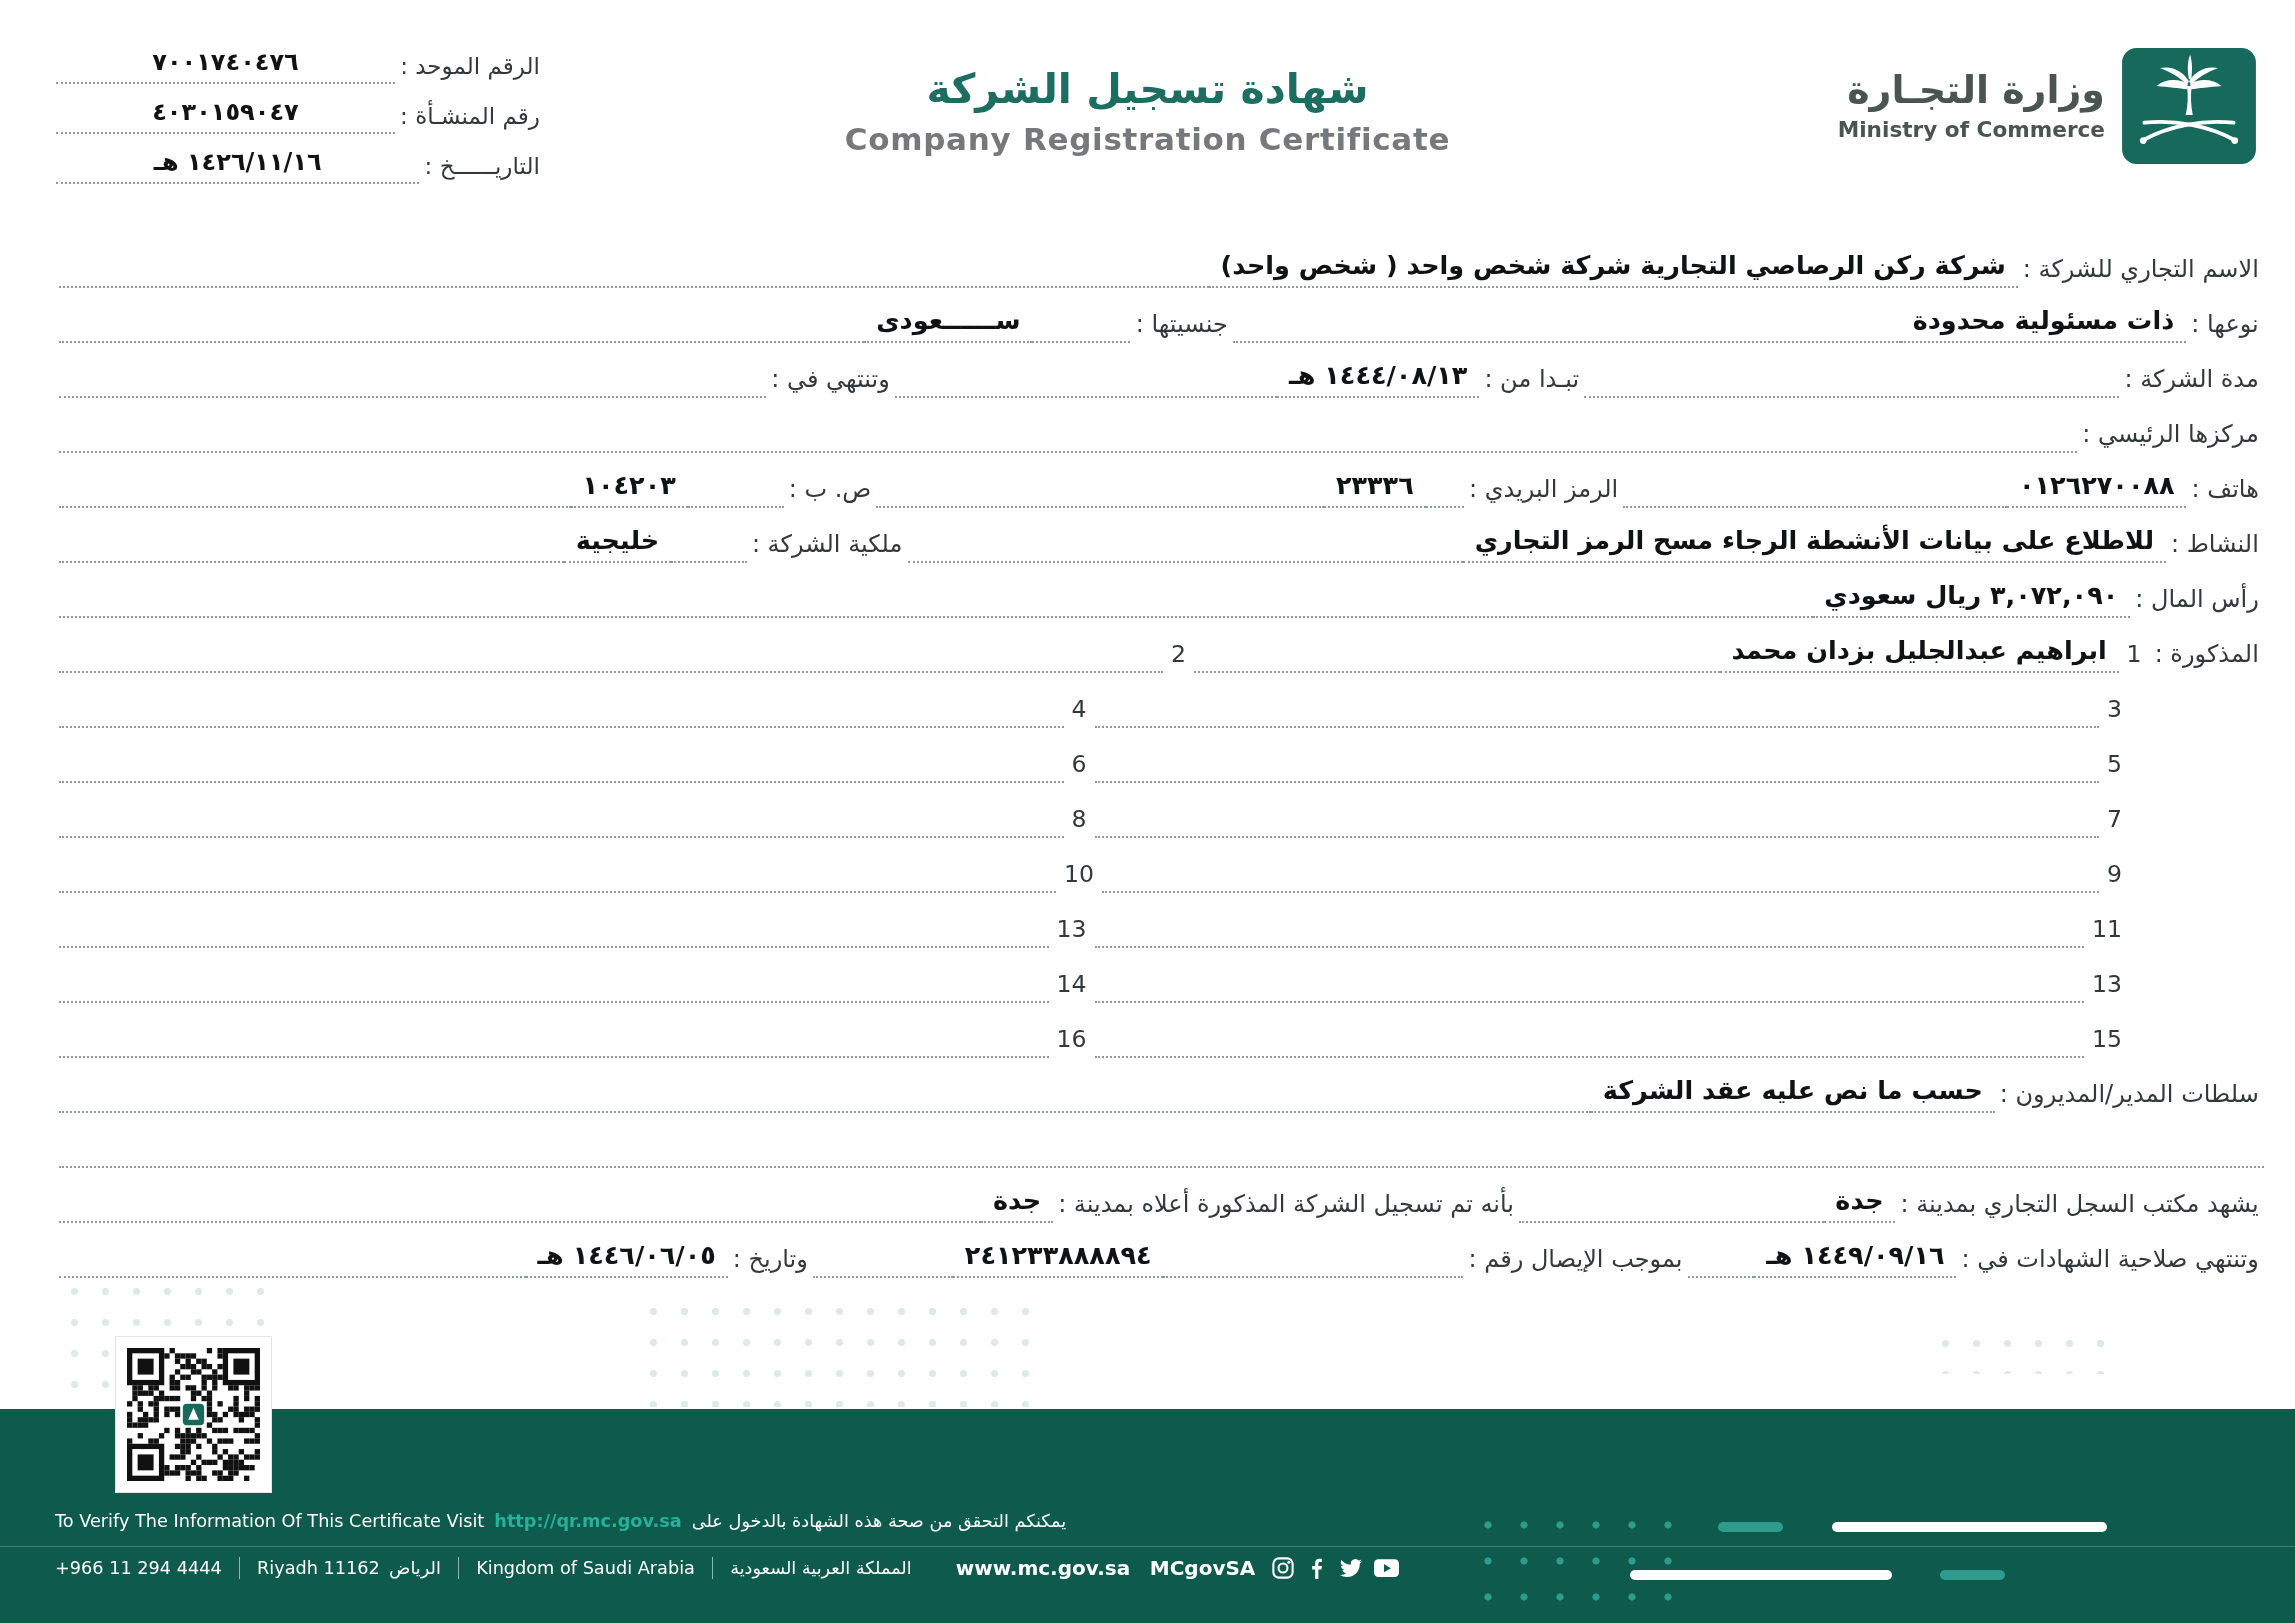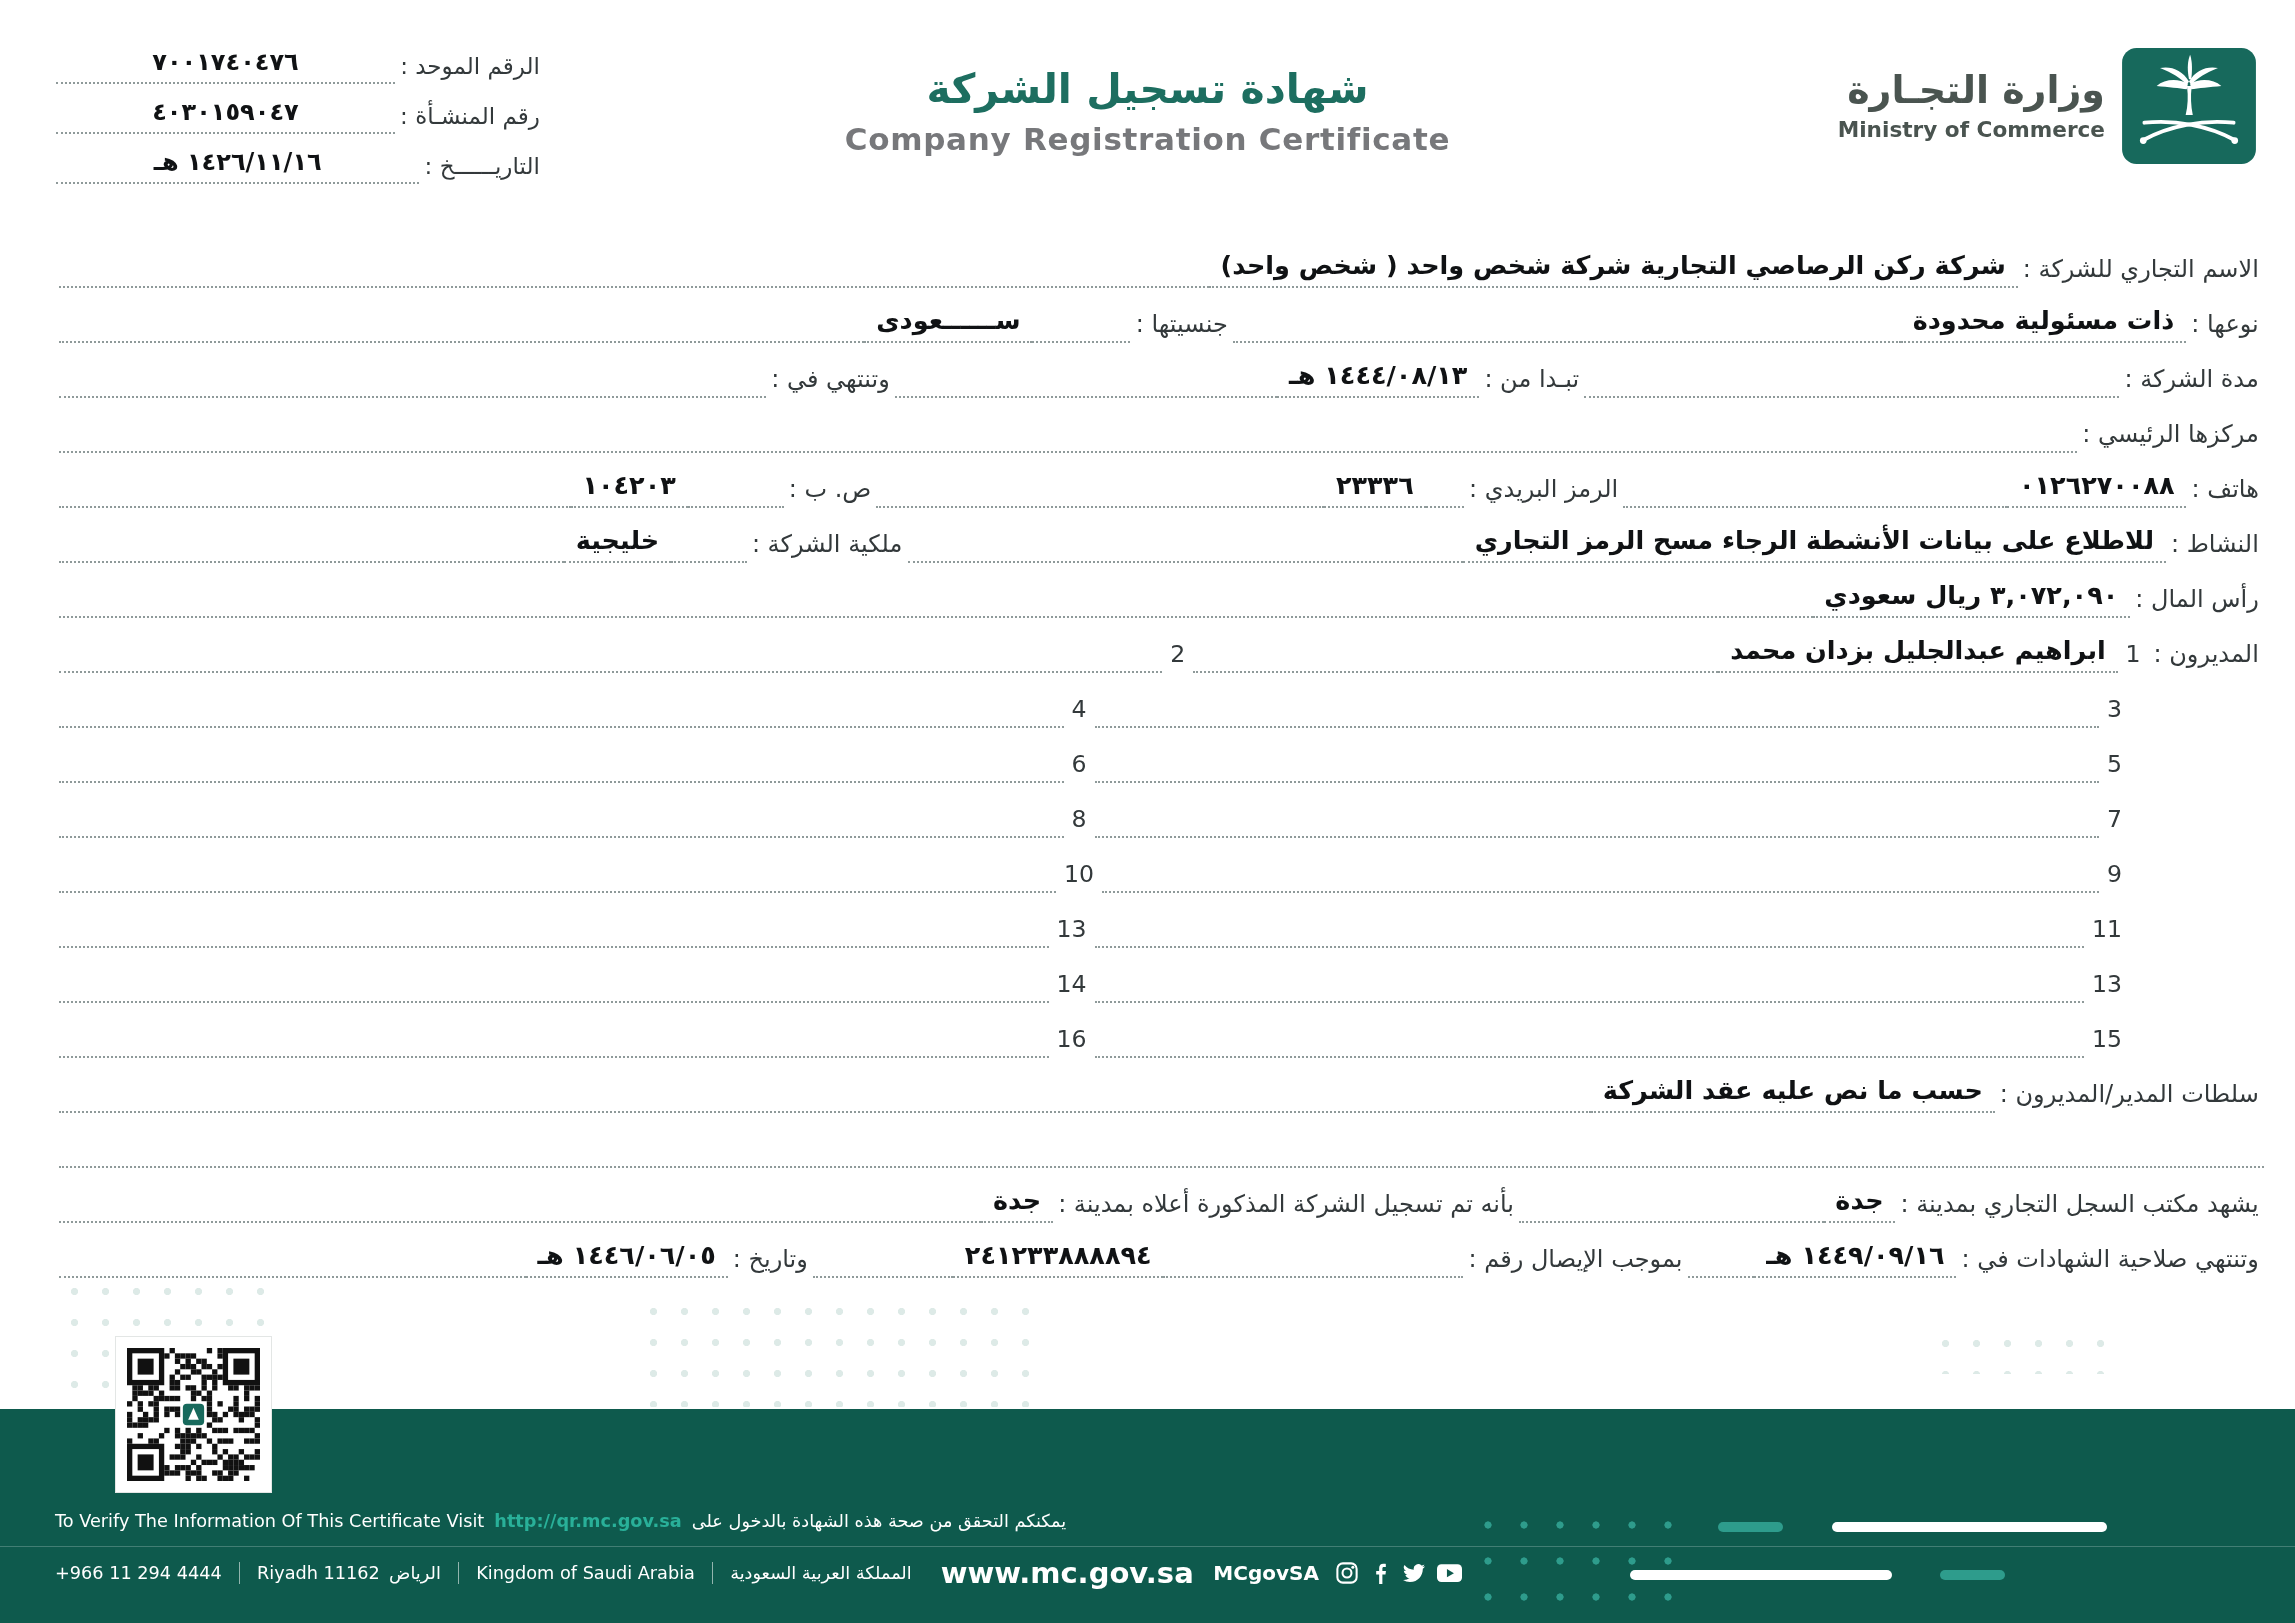--- a/index.html
+++ b/index.html
@@ -46,21 +46,21 @@
   
   .footer { position:absolute; left:0; right:0; bottom:0; height:214px; background:#0E5A4D; color:#fff; }
   .f-divider { position:absolute; top:137px; left:0; right:0; height:1.3px; background:rgba(255,255,255,.22); }
   .f-line1 { position:absolute; left:55px; top:102px; display:flex; align-items:center; gap:10px;
              font-size:17.7px; direction:ltr; white-space:nowrap; }
   .f-line1 .url { color:#29B099; font-weight:bold; }
   .f-line2 { position:absolute; left:55px; top:147px; display:flex; align-items:center;
              font-size:17.7px; direction:ltr; white-space:nowrap; }
   .sep { width:1.3px; height:22px; background:rgba(255,255,255,.55); margin:0 17px; display:inline-block; }
   .pair-gap { width:9.2px; }
-  .site { font-size:29px; font-weight:bold; margin-left:29px; }
+  .site { font-size:20px; font-weight:bold; margin-left:44px; }
   .handle { font-size:20px; font-weight:bold; margin-left:19.6px; }
   .sicons { display:flex; gap:11.8px; margin-left:17px; align-items:center; }
   .sicons svg { display:block; }
   .f-dots { position:absolute; left:1470px; top:98px; width:216px; height:111px;
             background-image:radial-gradient(circle,#2E9C8C 3.3px,transparent 3.9px); background-size:36px 36px; }
   .dbar { position:absolute; height:9.8px; border-radius:5.2px; }
   .dbar.teal { background:#2E9C8C; }
   .dbar.white { background:#fff; }
 </style>
 </head>
@@ -171,21 +171,21 @@
       <span class="fill" style="flex:1"></span>
     </div>
 
     <div class="row">
       <span class="lbl">رأس المال :</span>
       <span class="vseg">٣,٠٧٢,٠٩٠ ريال سعودي</span>
       <span class="fill" style="flex:1"></span>
     </div>
 
     <div class="row">
-      <span class="lbl">المديرون :</span>
+      <span class="lbl">المذكورة :</span>
       <span class="num">1</span>
       <span class="vseg">ابراهيم عبدالجليل بزدان محمد</span>
       <span class="fill" style="flex:1"></span>
       <span class="num">2</span>
       <span class="fill" style="flex:2.1"></span>
     </div>
 
     <div class="row mpair">
       <span class="num">3</span>
       <span class="fill" style="flex:1"></span>

